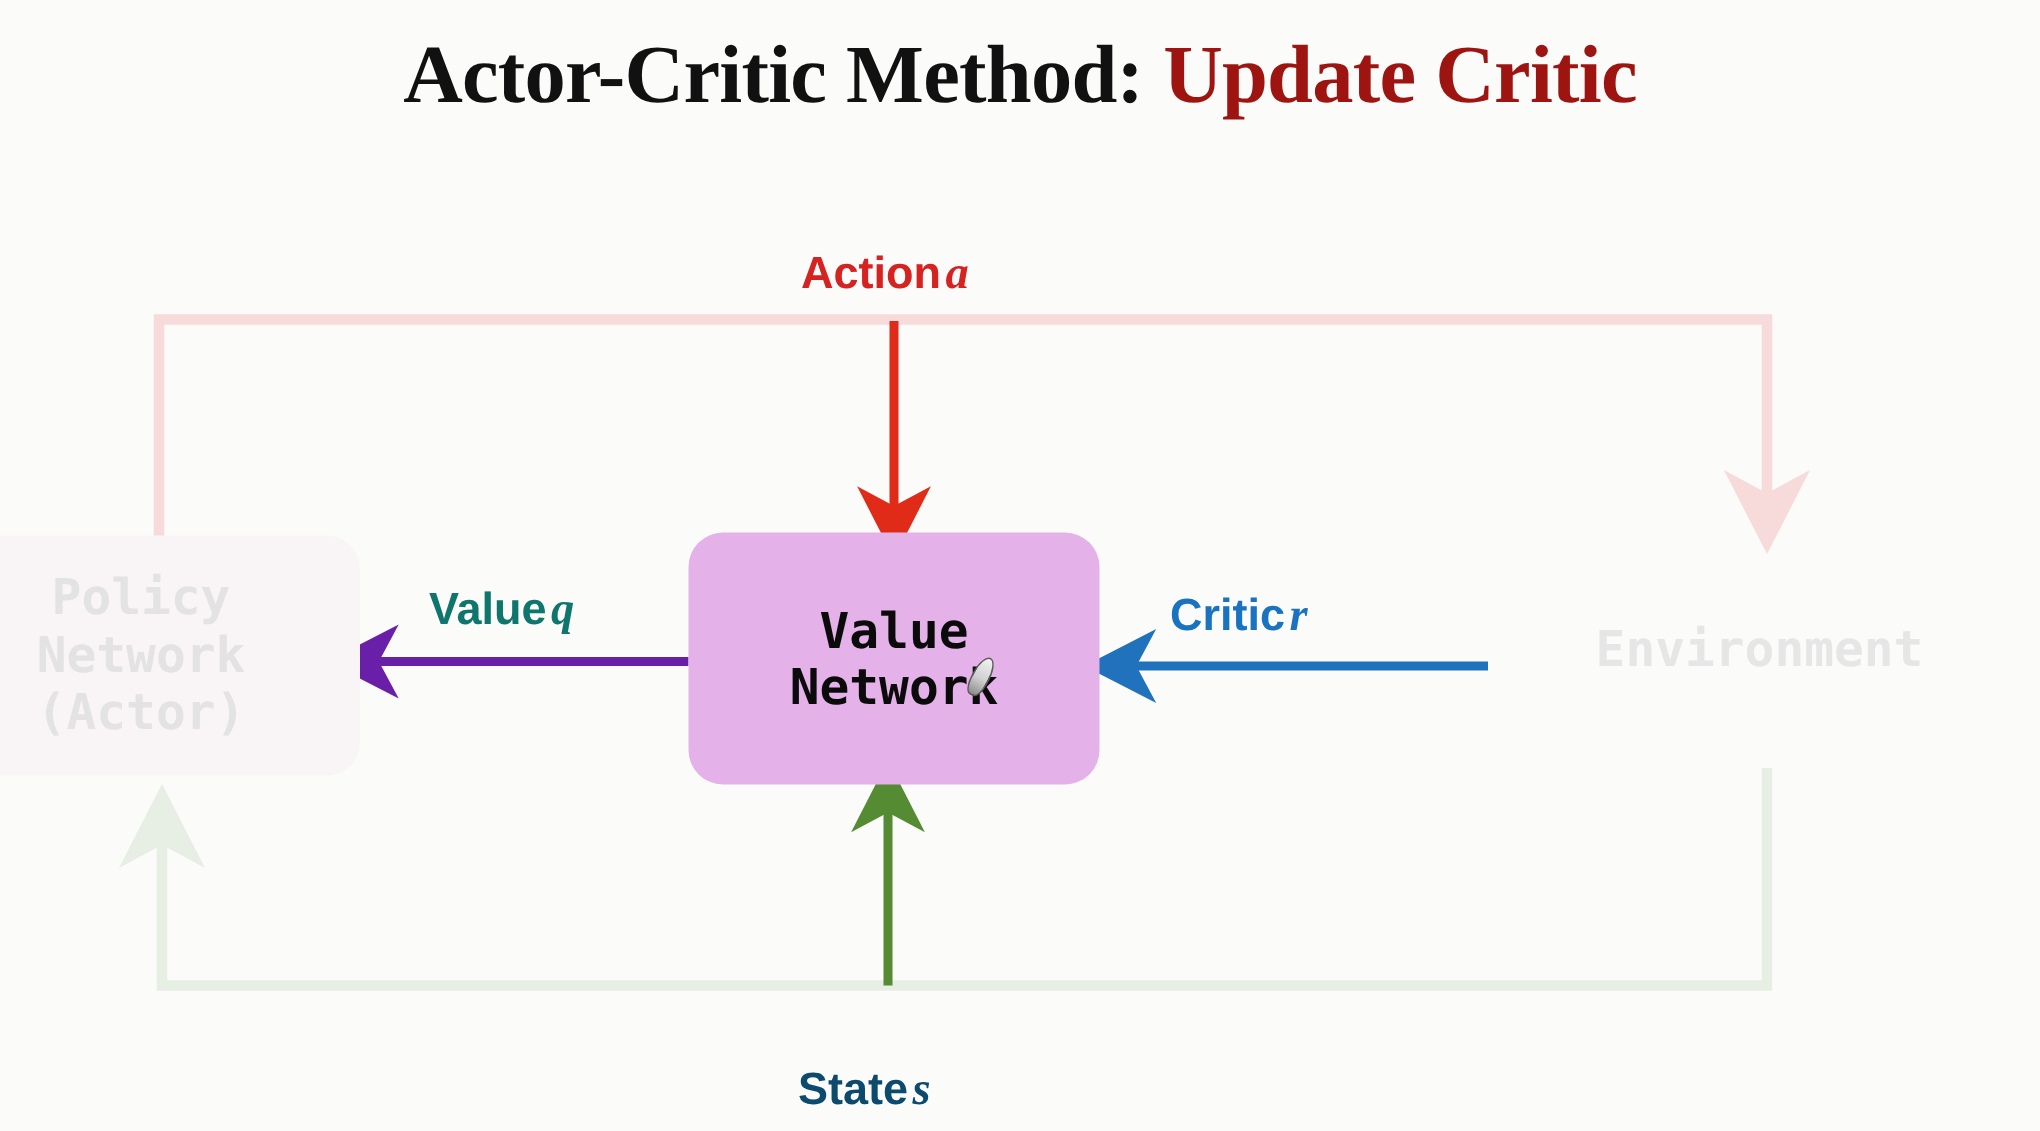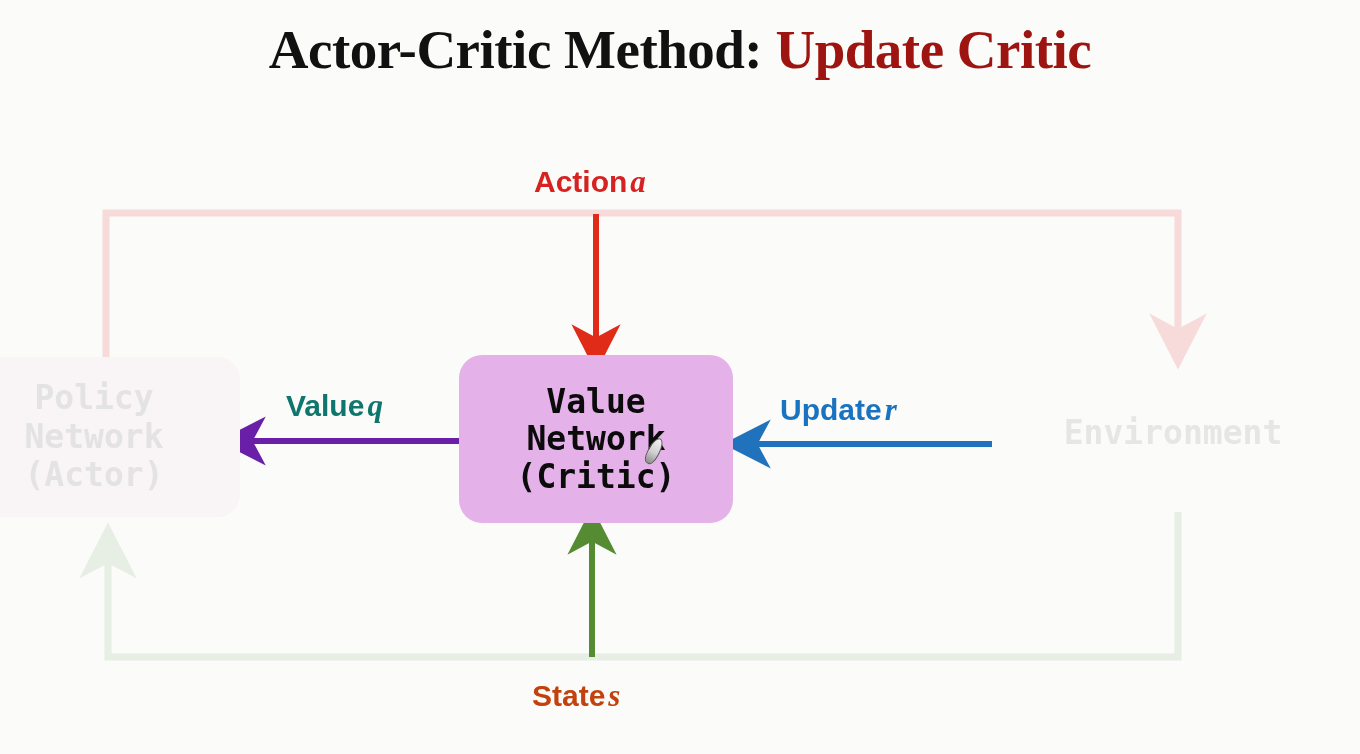--- a/index.html
+++ b/index.html
@@ -110,21 +110,21 @@
   }
   .edge-label .sym {
     font-family: "Liberation Serif", "DejaVu Serif", serif;
     font-style: italic;
     font-size: 31px;
     padding-left: 3px;
   }
   .lbl-action  { left: 534px; top: 164px; color: #d62220; }
   .lbl-value   { left: 286px; top: 388px; color: #0f766e; }
   .lbl-reward  { left: 780px; top: 392px; color: #1a73c0; }
-  .lbl-state   { left: 532px; top: 678px; color: #c2410c; }
+  .lbl-state   { left: 532px; top: 708px; color: #0c4a6e; }
 
   
   .cursor-artifact {
     position: absolute;
     left: 648px;
     top: 437px;
     width: 10px;
     height: 26px;
     background: linear-gradient(180deg, #f2f2f2 0%, #d0d0d0 55%, #8e8e8e 100%);
     border: 1px solid #5a5a5a;
@@ -178,26 +178,25 @@
     <span class="line">Policy</span>
     <span class="line">Network</span>
     <span class="line">(Actor)</span>
   </div>
 
   <div class="node-env">Environment</div>
 
   <div class="node-critic">
     <span class="line">Value</span>
     <span class="line">Network</span>
-    <span class="line">(Critic)</span>
   </div>
 
   <div class="edge-label lbl-action"><span>Action</span><span class="sym">a</span></div>
 
   <div class="edge-label lbl-value"><span>Value</span><span class="sym">q</span></div>
 
-  <div class="edge-label lbl-reward"><span>Update</span><span class="sym">r</span></div>
+  <div class="edge-label lbl-reward"><span>Critic</span><span class="sym">r</span></div>
 
   <div class="edge-label lbl-state"><span>State</span><span class="sym">s</span></div>
 
   <div class="cursor-artifact"></div>
 
 </div>
 
 </body></html>

